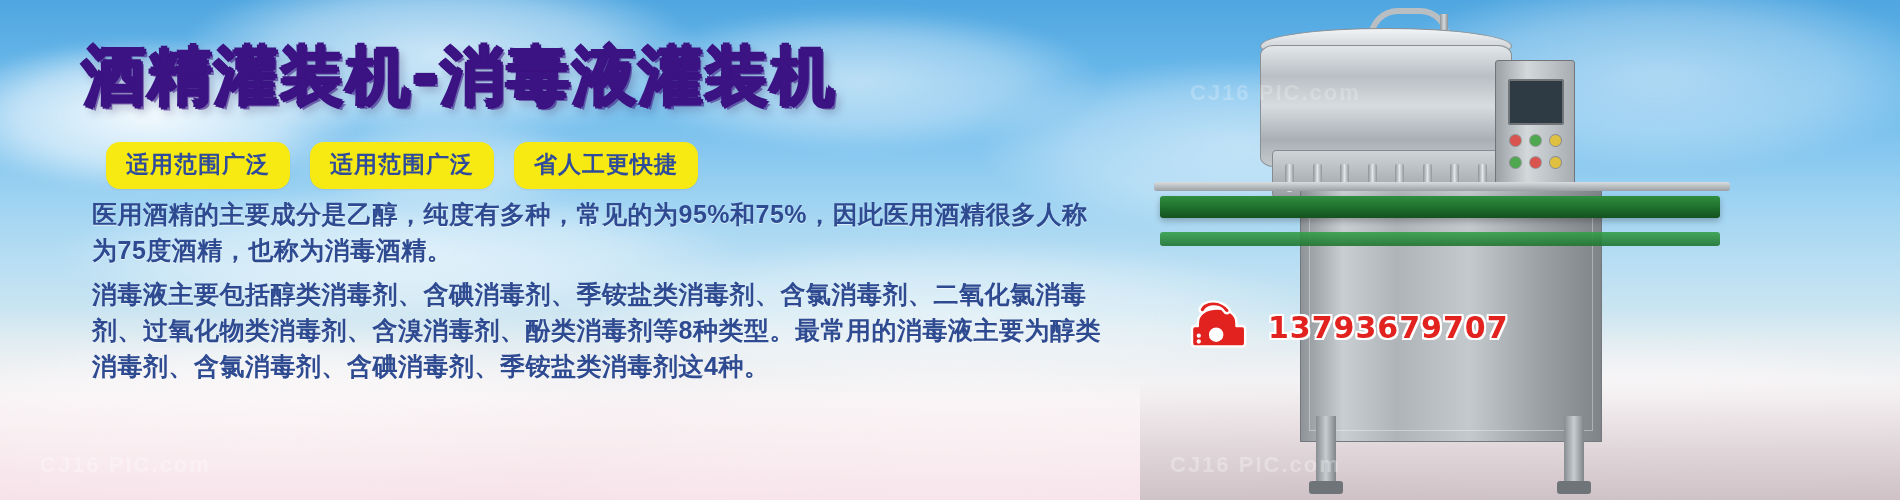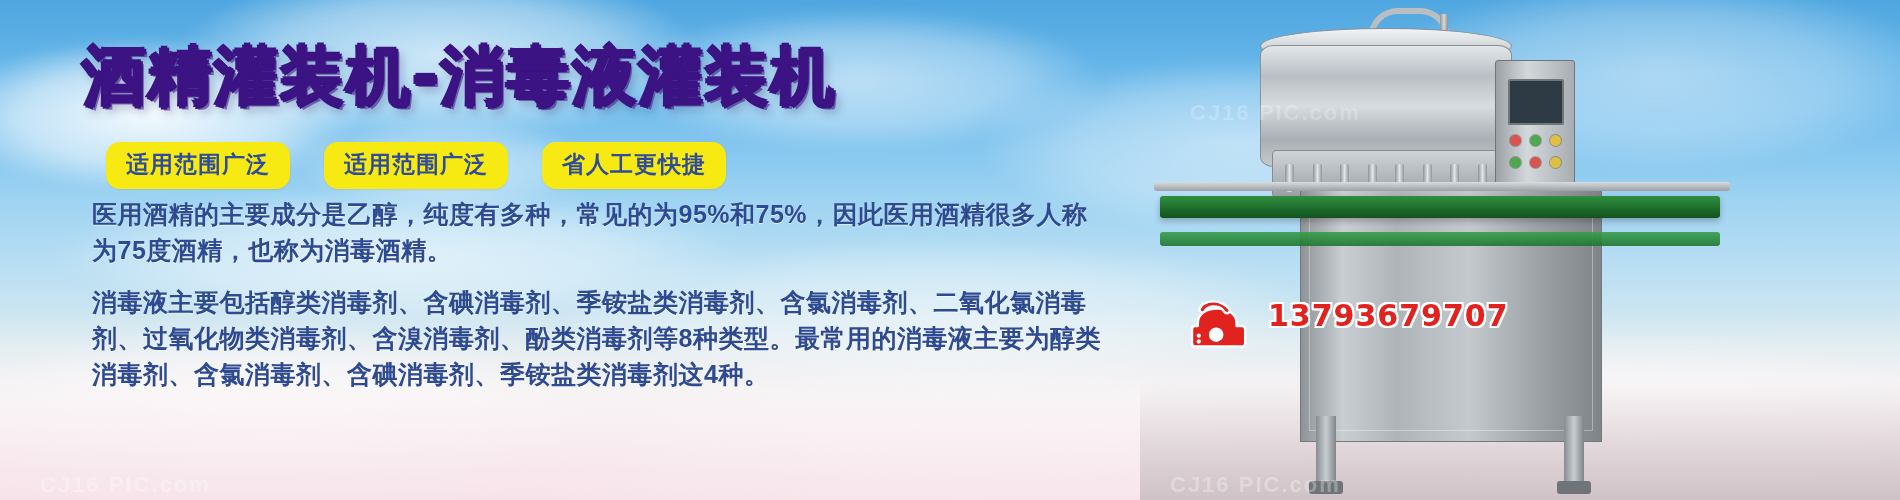--- a/index.html
+++ b/index.html
@@ -63,21 +63,20 @@
 
   
   .watermark {
     position: absolute;
     color: rgba(255,255,255,0.30);
     font-size: 22px;
     letter-spacing: 2px;
     font-weight: bold;
     pointer-events: none;
     white-space: nowrap;
-    margin-top: 20px;
   }
   .wm1 { left: 40px;  top: 452px; }
   .wm2 { left: 1170px; top: 452px; }
   .wm3 { left: 1190px; top: 80px; color: rgba(255,255,255,0.22); }
 
   
   .title {
     position: absolute;
     left: 82px;
     top: 44px;
@@ -95,21 +94,21 @@
     font-family: "DejaVu Sans", "Liberation Sans", sans-serif;
   }
 
   
   .tags {
     position: absolute;
     left: 106px;
     top: 142px;
     display: flex;
     align-items: center;
-    gap: 34px;
+    gap: 20px;
   }
   .tag {
     background: #f7ea12;
     color: #2f4b9b;
     font-size: 23px;
     font-weight: bold;
     padding: 7px 20px 9px 20px;
     border-radius: 14px;
     white-space: nowrap;
     letter-spacing: 1px;
@@ -126,21 +125,21 @@
     font-size: 25px;
     line-height: 36px;
     letter-spacing: 0.5px;
     font-weight: bold;
   }
   .copy p {
     margin: 0 0 2px 0;
     text-shadow: 0 1px 1px rgba(255,255,255,0.6);
   }
   .copy .para2 {
-    margin-top: 16px;
+    margin-top: 8px;
   }
 
   
   .machine {
     position: absolute;
     right: 0;
     top: 0;
     width: 760px;
     height: 500px;
     overflow: hidden;
@@ -307,20 +306,21 @@
     height: 44px;
     background: linear-gradient(90deg, #8f9498, #d5dadd, #8a8f93);
   }
 
   
   .phone-block {
     position: absolute;
     left: 1190px;
     top: 298px;
     display: flex;
+    align-items: center;
     gap: 16px;
   }
   .phone-icon {
     width: 62px;
     height: 58px;
     flex: none;
   }
   .phone-numbers {
     display: flex;
     flex-direction: column;

